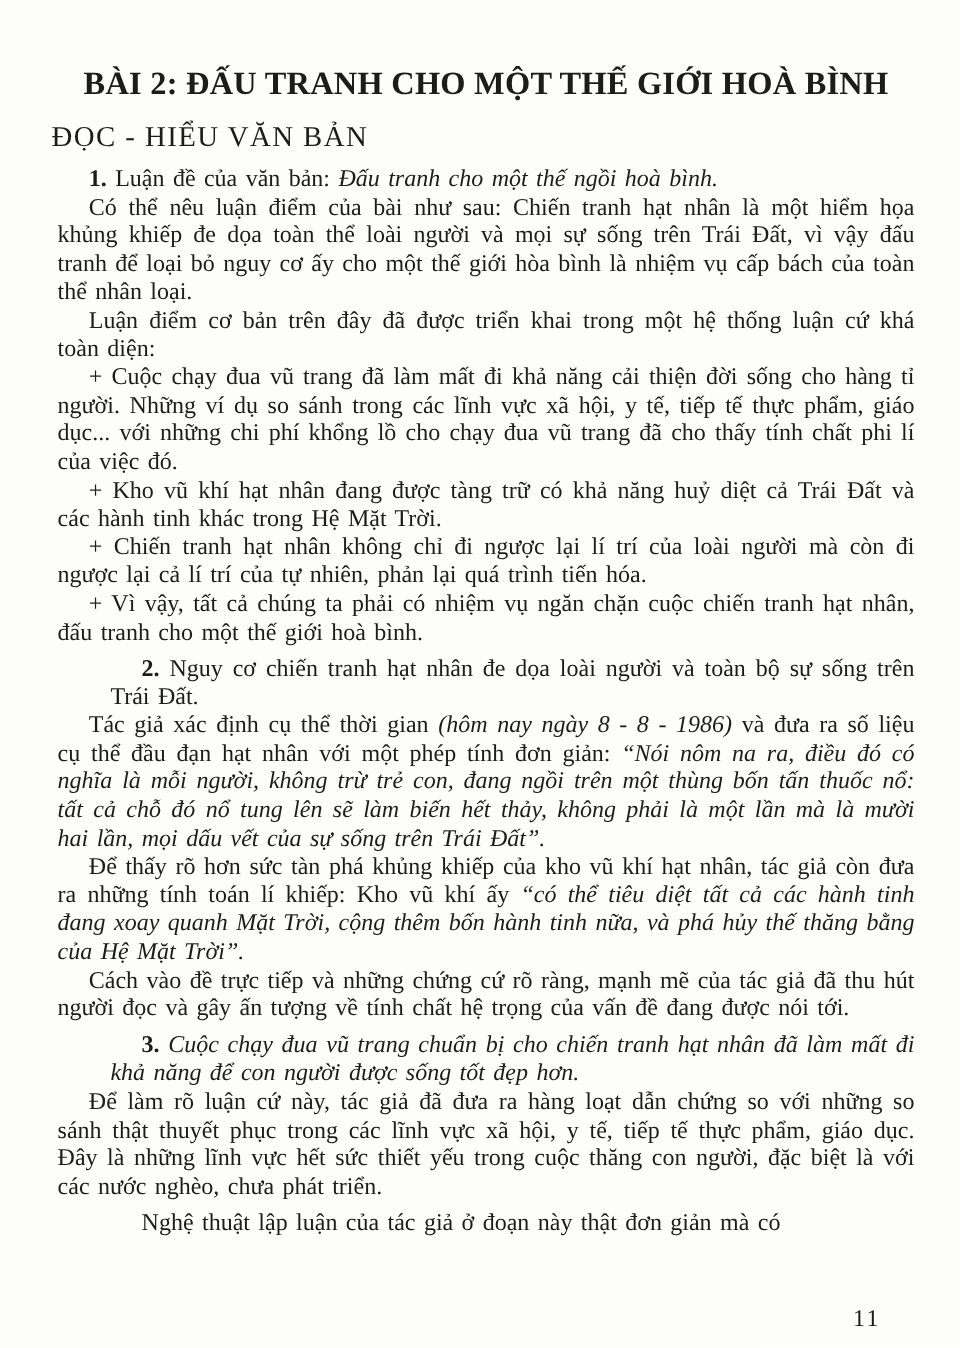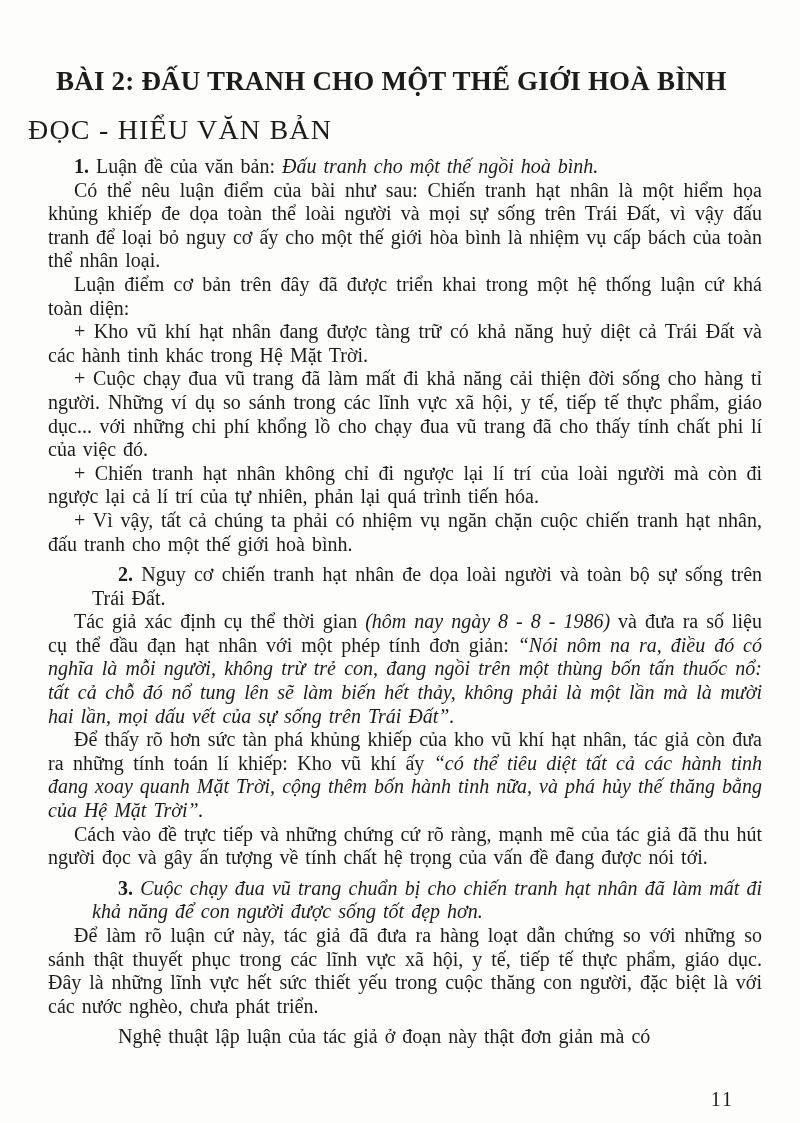--- a/index.html
+++ b/index.html
@@ -10,31 +10,31 @@
     font-family: "Liberation Serif", "DejaVu Serif", serif;
   }
   .page {
     position: relative;
     width: 800px; height: 1123px;
     background: #fdfdfc;
     color: #1c1c1c;
     overflow: hidden;
   }
   .title {
-    margin: 12px;
+    margin: 0;
     padding: 54px 34px 0 44px;
-    text-align: left;
+    text-align: center;
     font-size: 27px;
     font-weight: 700;
     letter-spacing: 0.2px;
     white-space: nowrap;
   }
   .heading {
-    margin: 17px 0 0 28px;
-    font-size: 28px;
+    margin: 17px 0 0 43px;
+    font-size: 24px;
     font-weight: 400;
     letter-spacing: 1.2px;
   }
   .doc-body {
     margin: 9px 38px 0 48px;
     font-size: 20px;
     line-height: 23.6px;
     text-align: justify;
     word-spacing: 2px;
   }
@@ -53,22 +53,22 @@
 </head>
 <body>
 
 <div class="page">
   <h1 class="title">BÀI 2: ĐẤU TRANH CHO MỘT THẾ GIỚI HOÀ BÌNH</h1>
   <h2 class="heading">ĐỌC - HIỂU VĂN BẢN</h2>
   <div class="doc-body" id="doc-body">
       <p class="para"><span class="seg-bold">1. </span><span>Luận đề của văn bản: </span><span class="seg-italic">Đấu tranh cho một thế ngồi hoà bình.</span></p>
       <p class="para"><span>Có thể nêu luận điểm của bài như sau: Chiến tranh hạt nhân là một hiểm họa khủng khiếp đe dọa toàn thể loài người và mọi sự sống trên Trái Đất, vì vậy đấu tranh để loại bỏ nguy cơ ấy cho một thế giới hòa bình là nhiệm vụ cấp bách của toàn thể nhân loại.</span></p>
       <p class="para"><span>Luận điểm cơ bản trên đây đã được triển khai trong một hệ thống luận cứ khá toàn diện:</span></p>
+      <p class="para"><span>+ Cuộc chạy đua vũ trang đã làm mất đi khả năng cải thiện đời sống cho hàng tỉ người. Những ví dụ so sánh trong các lĩnh vực xã hội, y tế, tiếp tế thực phẩm, giáo dục... với những chi phí khổng lồ cho chạy đua vũ trang đã cho thấy tính chất phi lí của việc đó.</span></p>
       <p class="para"><span>+ Kho vũ khí hạt nhân đang được tàng trữ có khả năng huỷ diệt cả Trái Đất và các hành tinh khác trong Hệ Mặt Trời.</span></p>
-      <p class="para"><span>+ Cuộc chạy đua vũ trang đã làm mất đi khả năng cải thiện đời sống cho hàng tỉ người. Những ví dụ so sánh trong các lĩnh vực xã hội, y tế, tiếp tế thực phẩm, giáo dục... với những chi phí khổng lồ cho chạy đua vũ trang đã cho thấy tính chất phi lí của việc đó.</span></p>
       <p class="para"><span>+ Chiến tranh hạt nhân không chỉ đi ngược lại lí trí của loài người mà còn đi ngược lại cả lí trí của tự nhiên, phản lại quá trình tiến hóa.</span></p>
       <p class="para"><span>+ Vì vậy, tất cả chúng ta phải có nhiệm vụ ngăn chặn cuộc chiến tranh hạt nhân, đấu tranh cho một thế giới hoà bình.</span></p>
       <p class="para gap"><span class="seg-bold">2. </span><span>Nguy cơ chiến tranh hạt nhân đe dọa loài người và toàn bộ sự sống trên Trái Đất.</span></p>
       <p class="para"><span>Tác giả xác định cụ thể thời gian </span><span class="seg-italic">(hôm nay ngày 8 - 8 - 1986)</span><span> và đưa ra số liệu cụ thể đầu đạn hạt nhân với một phép tính đơn giản: </span><span class="seg-italic">“Nói nôm na ra, điều đó có nghĩa là mỗi người, không trừ trẻ con, đang ngồi trên một thùng bốn tấn thuốc nổ: tất cả chỗ đó nổ tung lên sẽ làm biến hết thảy, không phải là một lần mà là mười hai lần, mọi dấu vết của sự sống trên Trái Đất”.</span></p>
       <p class="para"><span>Để thấy rõ hơn sức tàn phá khủng khiếp của kho vũ khí hạt nhân, tác giả còn đưa ra những tính toán lí khiếp: Kho vũ khí ấy </span><span class="seg-italic">“có thể tiêu diệt tất cả các hành tinh đang xoay quanh Mặt Trời, cộng thêm bốn hành tinh nữa, và phá hủy thế thăng bằng của Hệ Mặt Trời”.</span></p>
       <p class="para"><span>Cách vào đề trực tiếp và những chứng cứ rõ ràng, mạnh mẽ của tác giả đã thu hút người đọc và gây ấn tượng về tính chất hệ trọng của vấn đề đang được nói tới.</span></p>
       <p class="para gap"><span class="seg-bold">3. </span><span class="seg-italic">Cuộc chạy đua vũ trang chuẩn bị cho chiến tranh hạt nhân đã làm mất đi khả năng để con người được sống tốt đẹp hơn.</span></p>
       <p class="para"><span>Để làm rõ luận cứ này, tác giả đã đưa ra hàng loạt dẫn chứng so với những so sánh thật thuyết phục trong các lĩnh vực xã hội, y tế, tiếp tế thực phẩm, giáo dục. Đây là những lĩnh vực hết sức thiết yếu trong cuộc thăng con người, đặc biệt là với các nước nghèo, chưa phát triển.</span></p>
       <p class="para gap"><span>Nghệ thuật lập luận của tác giả ở đoạn này thật đơn giản mà có</span></p>
     </div>

